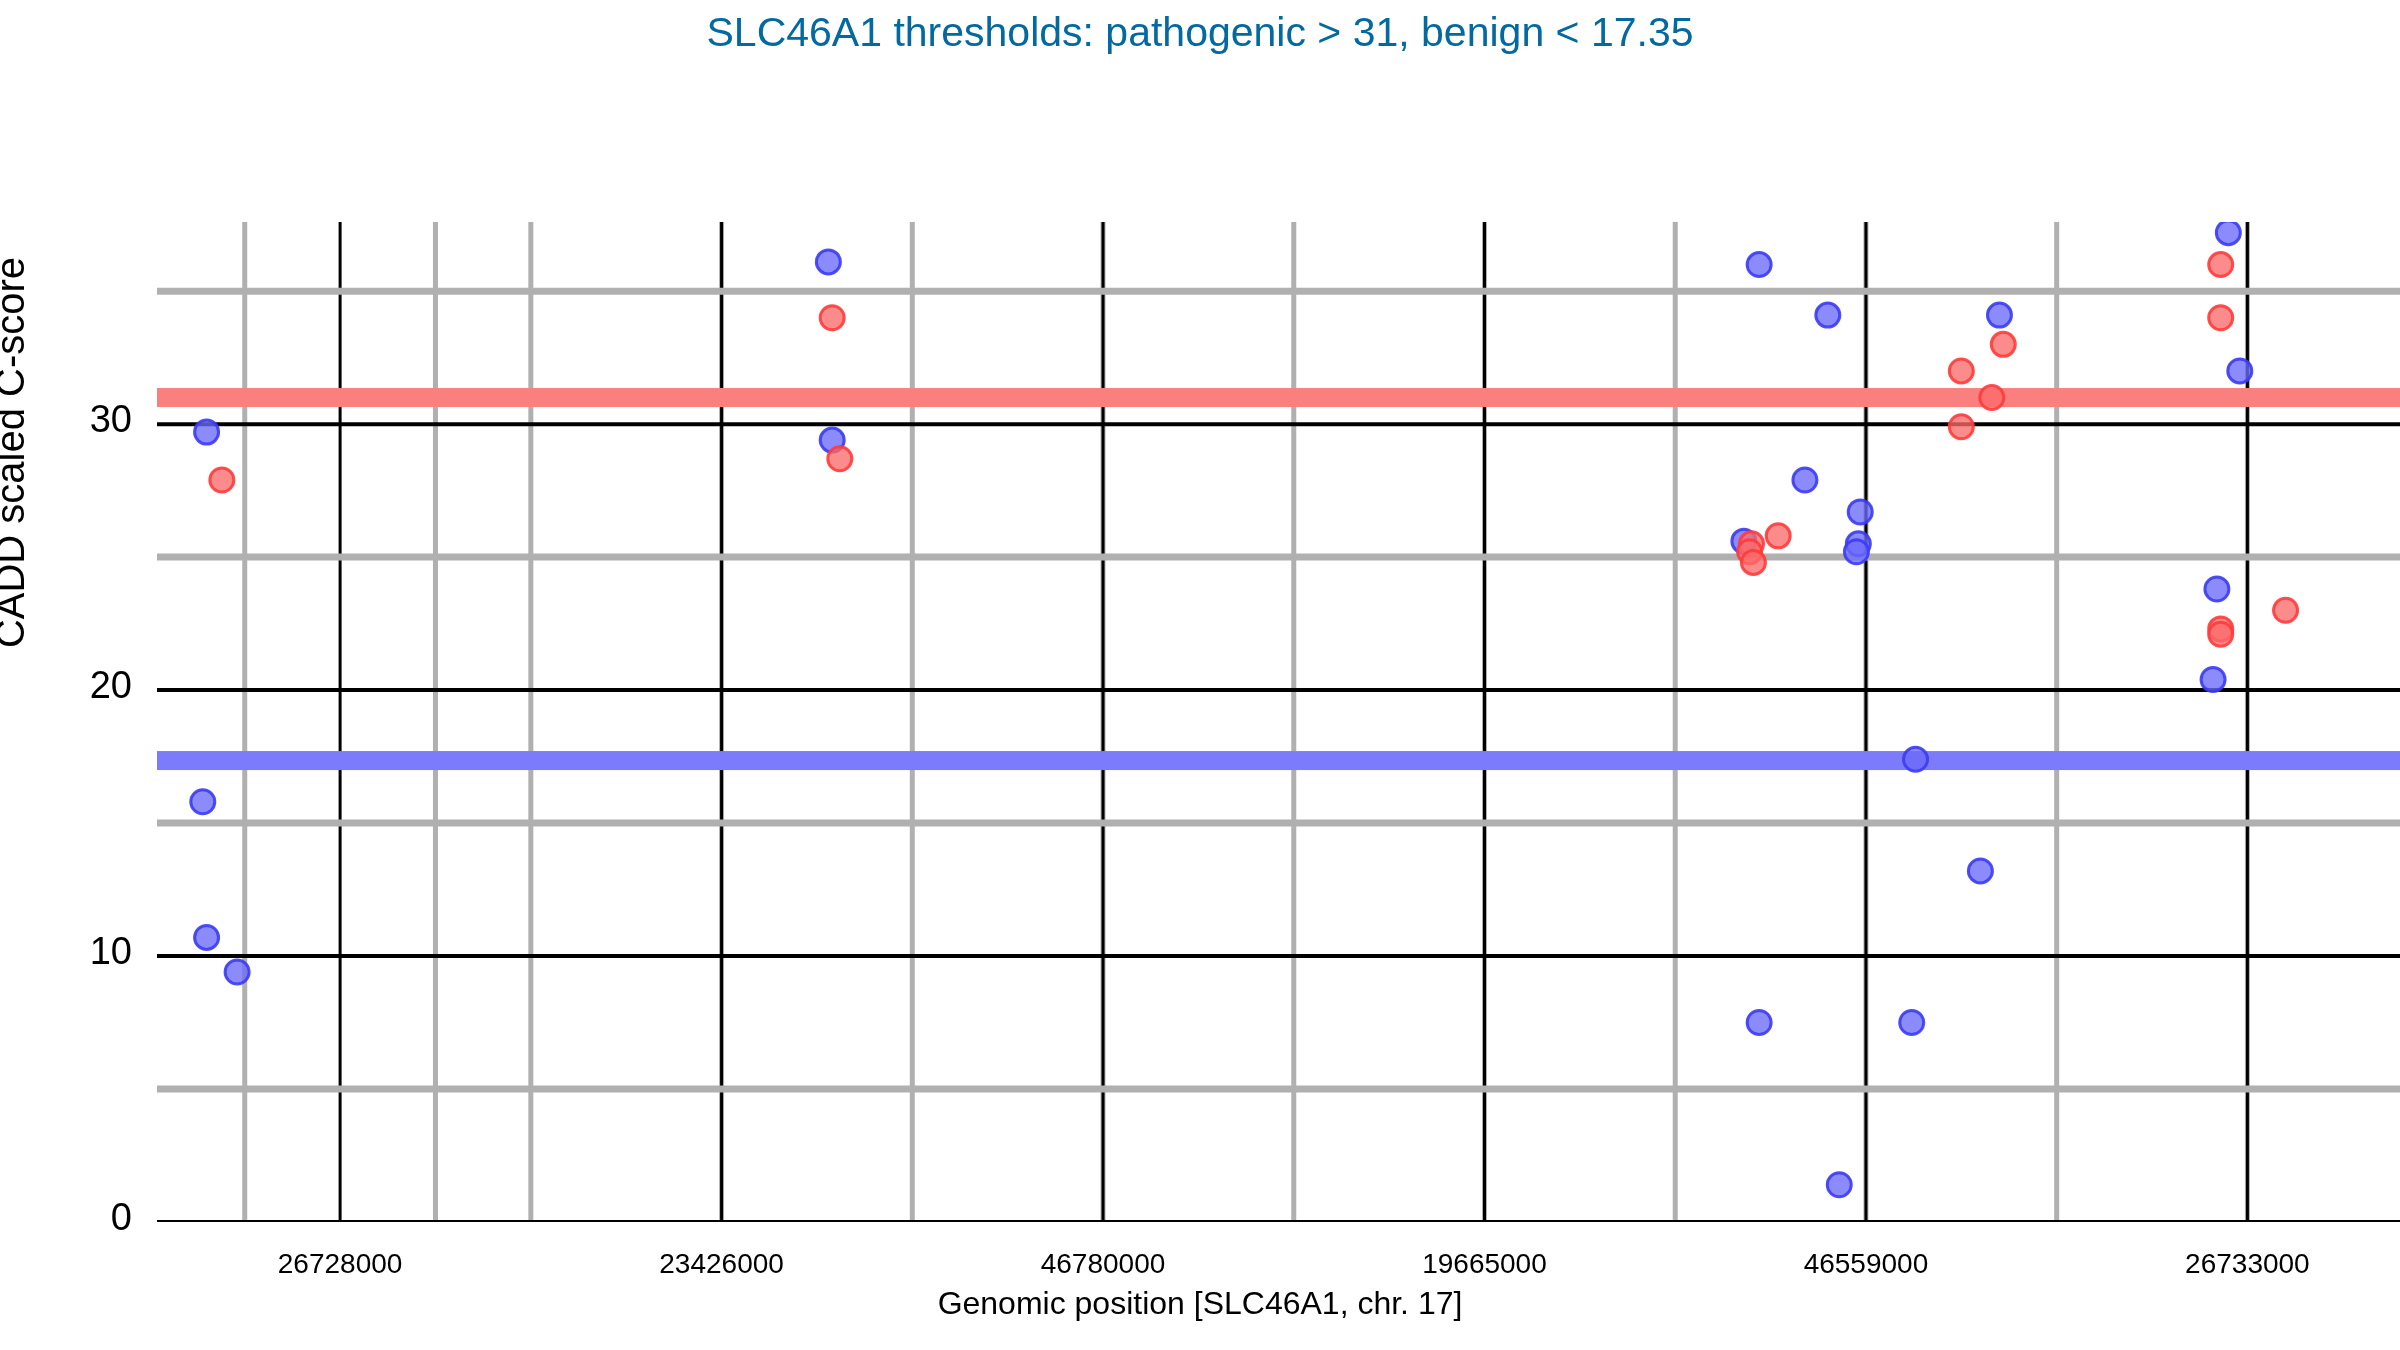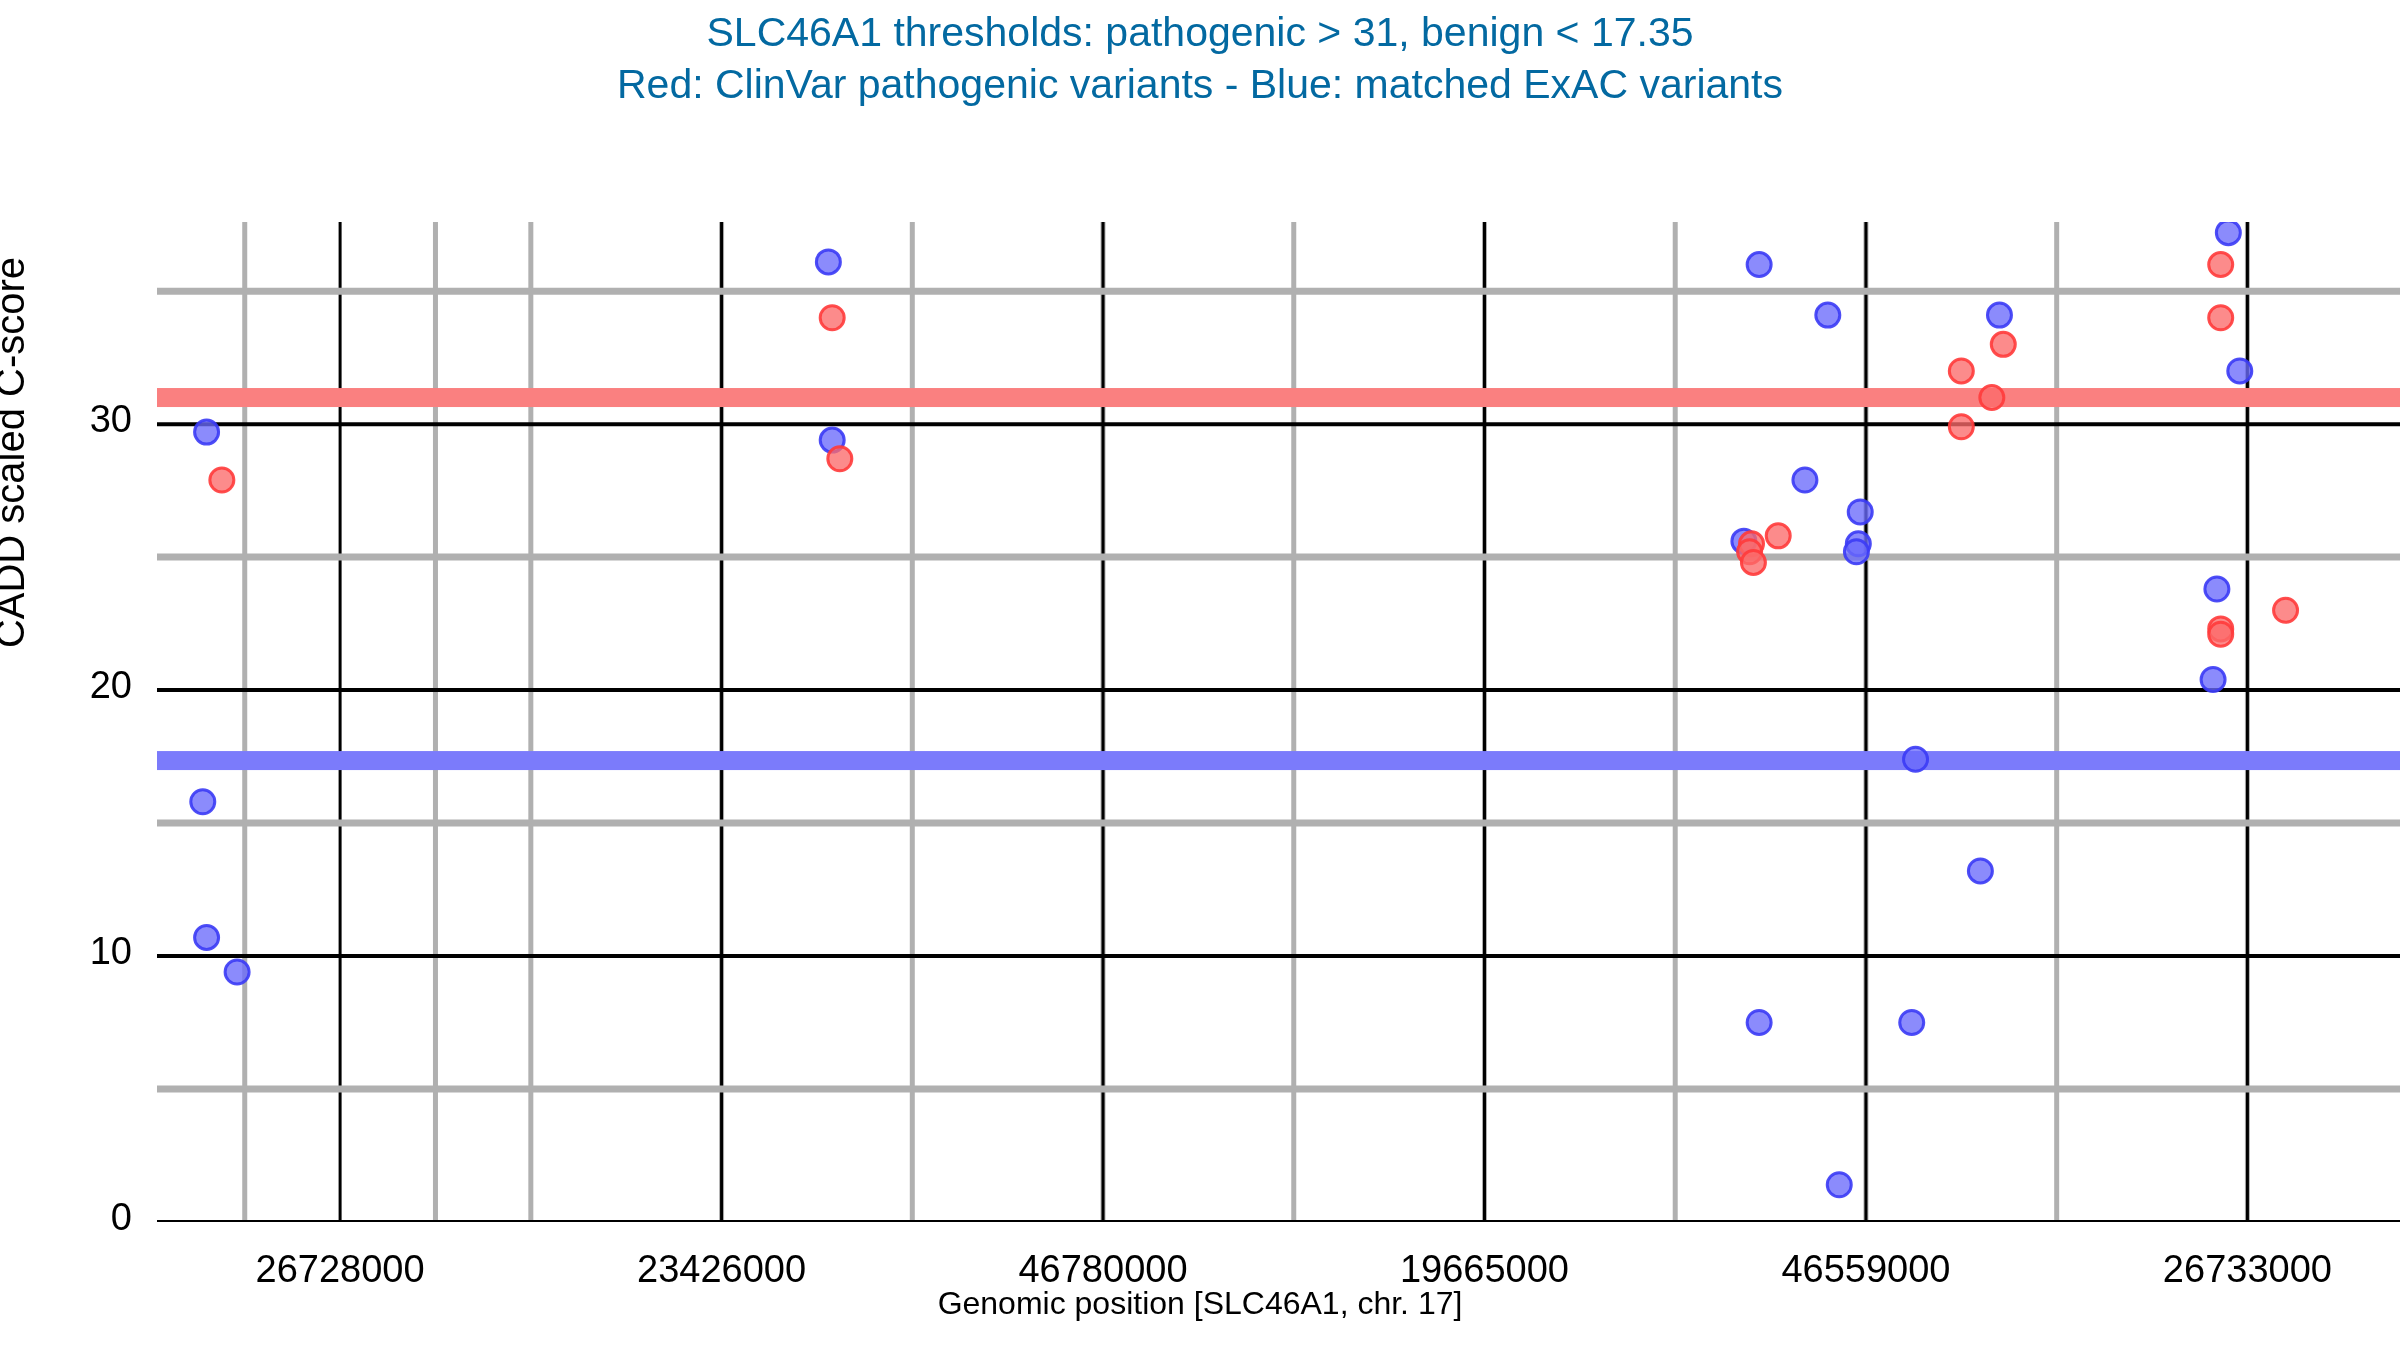--- a/index.html
+++ b/index.html
@@ -76,32 +76,31 @@
   }
   .tick-label-y {
     position: absolute;
     text-align: right;
     font-size: 38px;
     white-space: pre;
   }
   .tick-label-x {
     position: absolute;
     text-align: center;
-    font-size: 38px;
+    font-size: 28px;
     white-space: pre;
   }
 </style>
 </head>
 <body>
 
 <div id="figure">
 
   <div id="title-block">
     <div class="title-line">SLC46A1 thresholds: pathogenic &gt; 31, benign &lt; 17.35</div>
-    <div class="title-line">Red: ClinVar pathogenic variants - Blue: matched ExAC variants</div>
   </div>
 
   <div id="plot-area">
     <svg id="plot-svg" width="2243" height="1000">
       <g id="grid-x">
           <line x1="87.73639455782313" y1="0" x2="87.73639455782313" y2="1000" stroke="#b0b0b0" stroke-width="5"></line>
           <line x1="278.46768707482994" y1="0" x2="278.46768707482994" y2="1000" stroke="#b0b0b0" stroke-width="5"></line>
           <line x1="373.8333333333333" y1="0" x2="373.8333333333333" y2="1000" stroke="#b0b0b0" stroke-width="5"></line>
           <line x1="564.5646258503401" y1="0" x2="564.5646258503401" y2="1000" stroke="#b0b0b0" stroke-width="5"></line>
           <line x1="755.2959183673469" y1="0" x2="755.2959183673469" y2="1000" stroke="#b0b0b0" stroke-width="5"></line>

